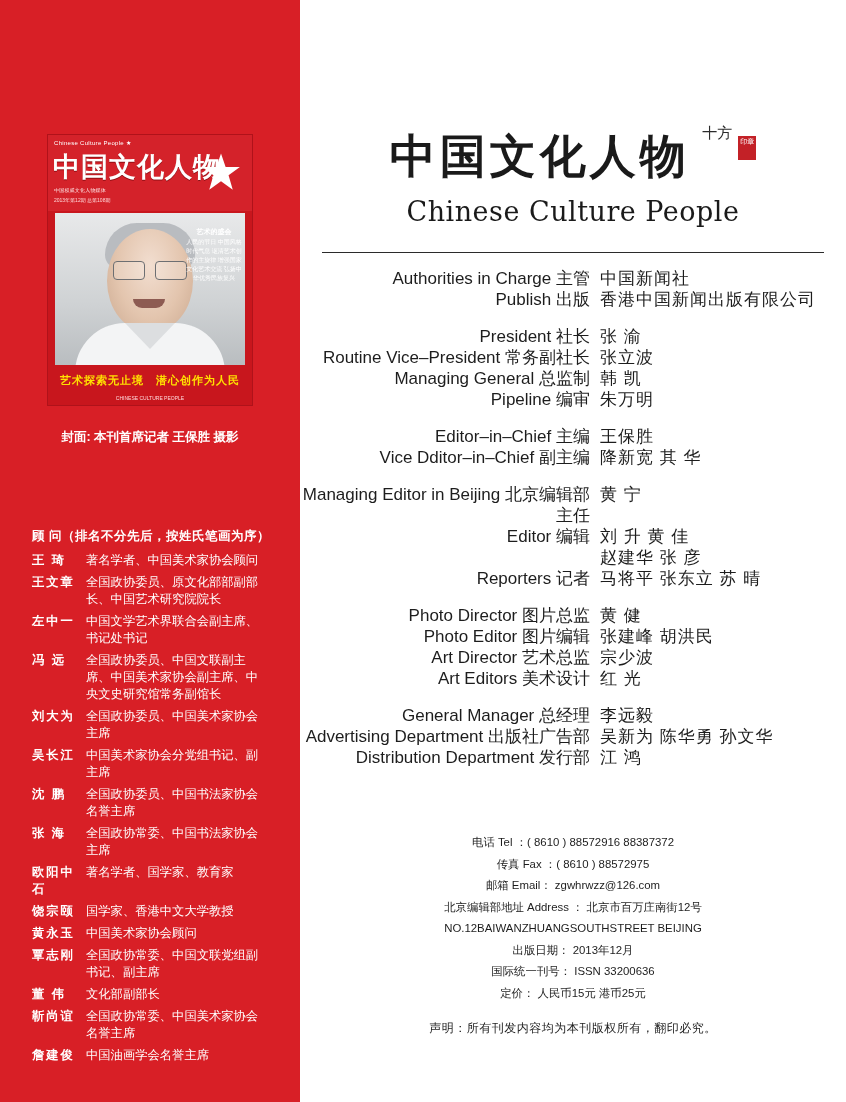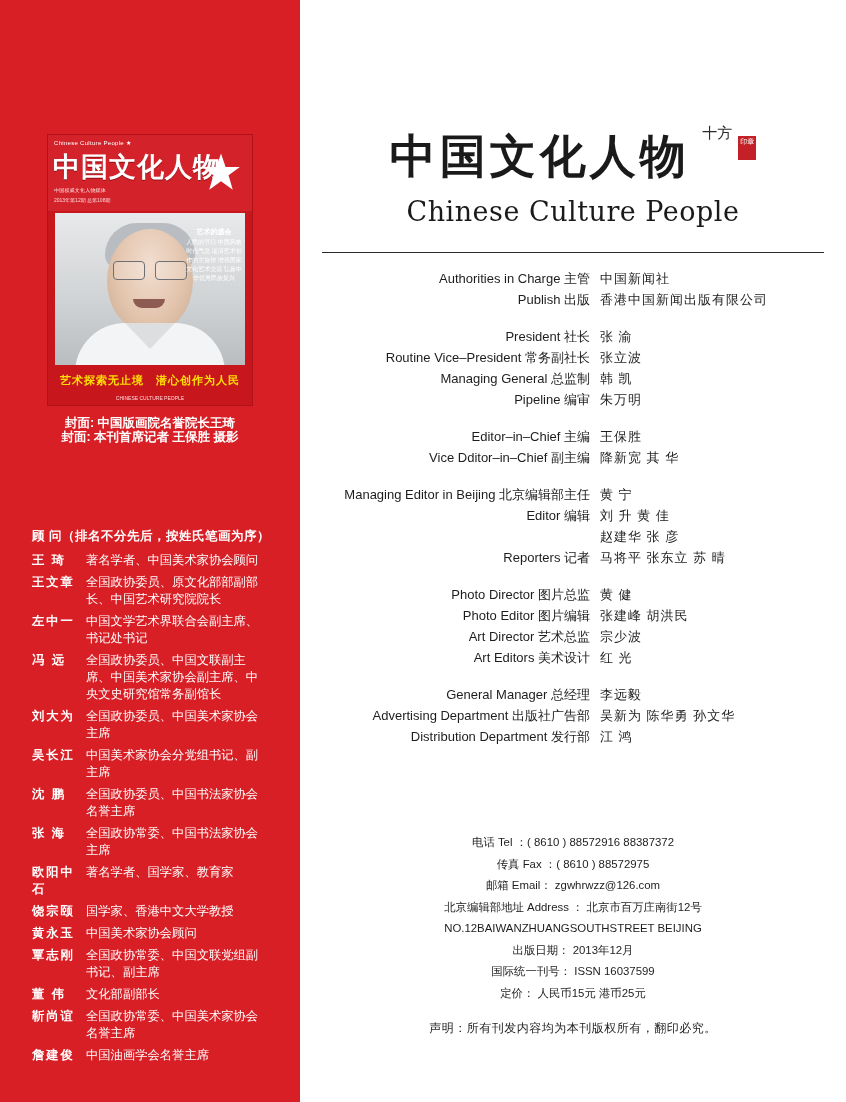--- a/index.html
+++ b/index.html
@@ -129,21 +129,21 @@
   .logo-en{
     font-family:"DejaVu Serif","Liberation Serif",serif;
     font-size:27px;color:#1a1a1a;letter-spacing:.5px;margin-top:8px;
   }
   .rule{
     position:absolute;left:22px;top:252px;width:502px;height:1px;background:#2b2b2b;
   }
 
   
   .mast{position:absolute;left:0;top:268px;width:546px;}
-  .mrow{display:flex;align-items:baseline;font-size:13px;line-height:21px;color:#1d1d1d;}
+  .mrow{display:flex;align-items:baseline;font-size:17px;line-height:21px;color:#1d1d1d;}
   .mrow .lbl{width:290px;flex:0 0 290px;text-align:right;padding-right:10px;}
   .mrow .val{flex:1;text-align:left;letter-spacing:1px;}
   .mspace{height:16px;}
 
   
   .contact{
     position:absolute;left:0;top:832px;width:546px;text-align:center;
     font-size:11.4px;line-height:21.5px;color:#1d1d1d;
   }
   .contact .line{white-space:nowrap;}
@@ -187,21 +187,20 @@
     </div>
 
     <div class="cover-bandtext">
       <span>艺术探索无止境</span>
       <span>潜心创作为人民</span>
     </div>
 
     <div class="cover-foot">CHINESE CULTURE PEOPLE</div>
   </div>
 
-  <div class="caption c1">封面: 中国版画院名誉院长王琦</div>
   <div class="caption c2">封面: 本刊首席记者  王保胜  摄影</div>
 
   <div class="advisors">
     <div class="adv-head">顾  问（排名不分先后，按姓氏笔画为序）</div>
     <div id="advisor-rows">
         <div class="adv-row">
           <div class="adv-name">王 琦</div>
           <div class="adv-desc">著名学者、中国美术家协会顾问</div>
         </div>
         <div class="adv-row">
@@ -363,18 +362,18 @@
       </div>
     </div>
 
   <div class="contact" id="contact-lines">
       <div class="line">电话 Tel ：( 8610 ) 88572916  88387372</div>
       <div class="line">传真 Fax ：( 8610 ) 88572975</div>
       <div class="line">邮箱 Email： zgwhrwzz@126.com</div>
       <div class="line">北京编辑部地址 Address ： 北京市百万庄南街12号</div>
       <div class="line">NO.12BAIWANZHUANGSOUTHSTREET BEIJING</div>
       <div class="line">出版日期： 2013年12月</div>
-      <div class="line">国际统一刊号： ISSN 16037599</div>
+      <div class="line">国际统一刊号： ISSN 33200636</div>
       <div class="line">定价： 人民币15元  港币25元</div>
     </div>
 
   <div class="statement">声明：所有刊发内容均为本刊版权所有，翻印必究。</div>
 </div>
 
 </body></html>

